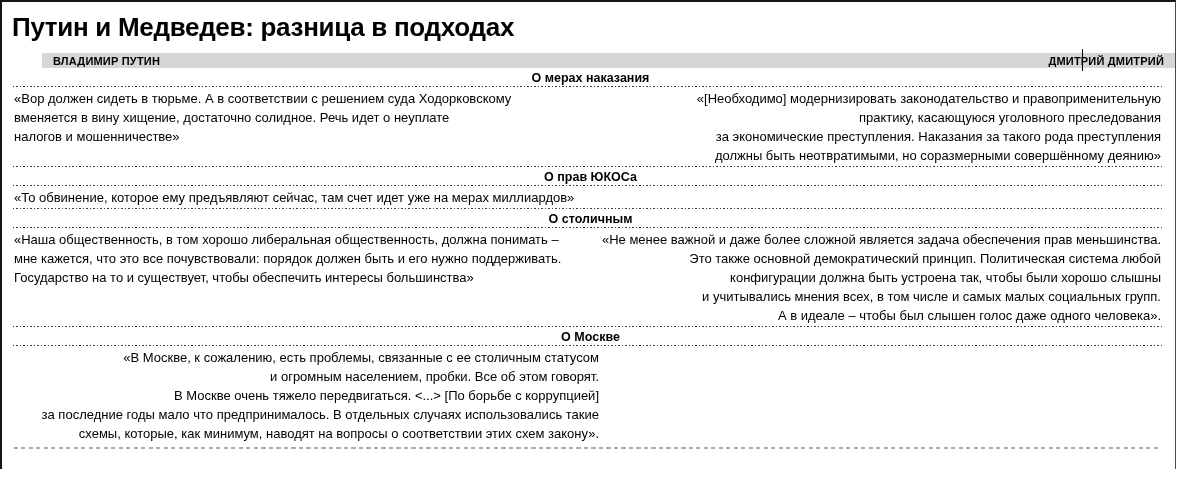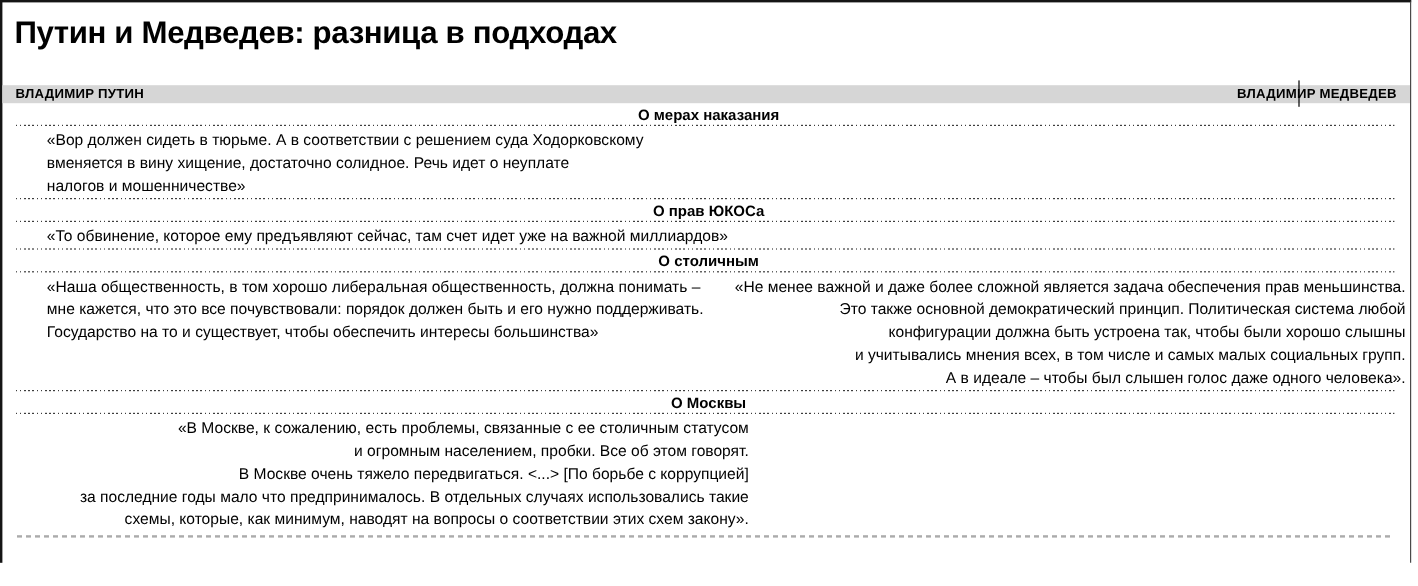--- a/index.html
+++ b/index.html
@@ -17,39 +17,40 @@
   .frame {
     box-sizing: border-box;
     width: 1176px;
     height: 469px;
     border-top: 2px solid #151515;
     border-left: 2px solid #151515;
     border-right: 1px solid #4a4a4a;
   }
   .title {
     margin: 0;
-    padding: 10px 10px 28px 10px;
+    padding: 10px 10px 10px 10px;
     font-size: 26px;
     line-height: 31px;
     font-weight: bold;
     letter-spacing: -0.3px;
     white-space: nowrap;
   }
   .names-bar {
     position: relative;
     height: 15px;
     background: var(--bar-bg, #d6d6d6);
     display: flex;
     justify-content: space-between;
     align-items: center;
     padding: 0 11px;
     font-size: 11px;
     font-weight: bold;
     letter-spacing: 0.2px;
     white-space: nowrap;
+    margin-left: 40px;
   }
   .caret {
     position: absolute;
     right: 92px;
     top: -4px;
     width: 1px;
     height: 22px;
     background: #000;
   }
   .topic {
@@ -63,21 +64,20 @@
     height: 1px;
     margin: 0 13px 0 11px;
     background-image: repeating-linear-gradient(to right,
       var(--dot-color, #3d3d3d) 0 1.4px, transparent 1.4px 3.5px);
   }
   .row {
     display: flex;
     justify-content: space-between;
     align-items: flex-start;
     padding: 2px 14px 1px 12px;
-    margin-left: 25px;
   }
   .quote {
     font-size: 13px;
     line-height: 19px;
     white-space: pre;
   }
   .putin-col {
     flex: 0 0 545px;
     text-align: left;
   }
@@ -94,40 +94,44 @@
 </style>
 </head>
 <body style="--bar-bg: #d6d6d6; --dot-color: #3d3d3d; --bottom-dash: #ababab; --ink: #000000;">
 
 <div class="frame">
 
   <h1 class="title">Путин и Медведев: разница в подходах</h1>
 
   <div class="names-bar">
     <span>ВЛАДИМИР ПУТИН</span>
-    <span>ВЛАДИМИР МЕДВЕДЕВ</span>
+    <span>ДМИТРИЙ ДМИТРИЙ</span>
     <span class="caret"></span>
   </div>
 
   <section>
     <div class="topic">О мерах наказания</div>
     <div class="dots"></div>
     <div class="row">
       <div class="quote putin-col">«Вор должен сидеть в тюрьме. А в соответствии с решением суда Ходорковскому
 вменяется в вину хищение, достаточно солидное. Речь идет о неуплате
 налогов и мошенничестве»</div>
+      <div class="quote medvedev-col">«[Необходимо] модернизировать законодательство и правоприменительную
+практику, касающуюся уголовного преследования
+за экономические преступления. Наказания за такого рода преступления
+должны быть неотвратимыми, но соразмерными совершённому деянию»</div>
     </div>
   </section>
 
   <section>
     <div class="dots"></div>
     <div class="topic">О прав ЮКОСа</div>
     <div class="dots"></div>
     <div class="row">
-      <div class="quote putin-col">«То обвинение, которое ему предъявляют сейчас, там счет идет уже на важной миллиардов»</div>
+      <div class="quote putin-col">«То обвинение, которое ему предъявляют сейчас, там счет идет уже на мерах миллиардов»</div>
     </div>
   </section>
 
   <section>
     <div class="dots"></div>
     <div class="topic">О столичным</div>
     <div class="dots"></div>
     <div class="row">
       <div class="quote putin-col">«Наша общественность, в том хорошо либеральная общественность, должна понимать –
 мне кажется, что это все почувствовали: порядок должен быть и его нужно поддерживать.
@@ -135,21 +139,21 @@
       <div class="quote medvedev-col">«Не менее важной и даже более сложной является задача обеспечения прав меньшинства.
 Это также основной демократический принцип. Политическая система любой
 конфигурации должна быть устроена так, чтобы были хорошо слышны
 и учитывались мнения всех, в том числе и самых малых социальных групп.
 А в идеале – чтобы был слышен голос даже одного человека».</div>
     </div>
   </section>
 
   <section>
     <div class="dots"></div>
-    <div class="topic">О Москвы</div>
+    <div class="topic">О Москве</div>
     <div class="dots"></div>
     <div class="row">
       <div class="quote medvedev-col">«В Москве, к сожалению, есть проблемы, связанные с ее столичным статусом
 и огромным населением, пробки. Все об этом говорят.
 В Москве очень тяжело передвигаться. &lt;...&gt; [По борьбе с коррупцией]
 за последние годы мало что предпринималось. В отдельных случаях использовались такие
 схемы, которые, как минимум, наводят на вопросы о соответствии этих схем закону».</div>
     </div>
   </section>
 

